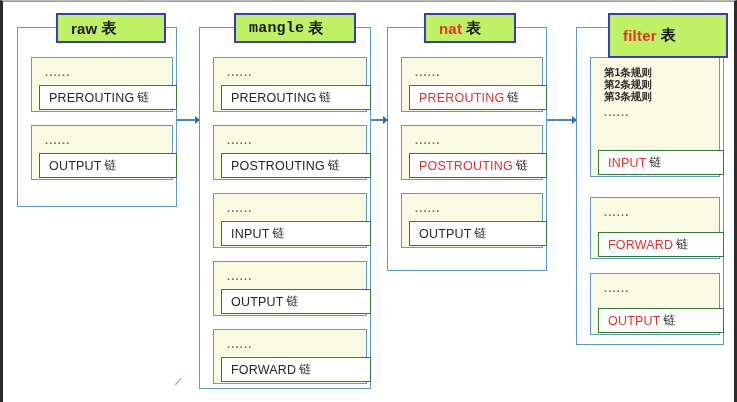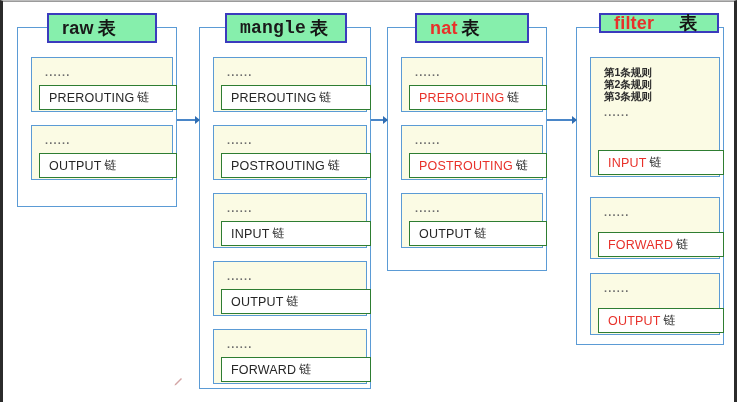--- a/index.html
+++ b/index.html
@@ -32,28 +32,29 @@
     position:absolute;
     left:0;
     box-sizing:border-box;
     border:1.5px solid #5b9bd5;
     background:transparent;
   }
   .table-title{
     position:absolute;
     box-sizing:border-box;
     border:2px solid #3b3bbd;
-    background:#86efac;
+    background:#bef264;
     display:flex;align-items:center;
     padding-left:13px;
     z-index:6;
-    font-size:18px;
+    font-size:15px;
     font-weight:bold;
     letter-spacing:.2px;
     white-space:nowrap;
+    margin-left:9px;
   }
   .t-name{font-weight:bold;}
   .t-name.black{color:#1a1a1a;}
   .t-name.red{color:#e8312a;}
   .t-suffix{color:#141414;margin-left:4px;font-weight:bold;}
 
   
   .chain{
     position:absolute;
     box-sizing:border-box;
@@ -179,21 +180,21 @@
       <div class="chain" style="left: 210px; top: 328px; width: 154px; height: 55px;">
         <div class="dots" style="top: 8px;">......</div>
       </div>
       <div class="chain-name" style="left: 218px; top: 356px; width: 150px; height: 25px;">
         <span class="cn-text black">FORWARD</span>
         <span class="cn-suffix">链</span>
       </div>
     </div>
     <div class="table-col" style="left: 0px; top: 0px; width: 737px; height: 402px;">
       <div class="table-frame" style="left: 384px; top: 26px; width: 160px; height: 244px;"></div>
-      <div class="table-title" style="left: 412px; top: 12px; width: 114px; height: 30px;">
+      <div class="table-title" style="left: 412px; top: 12px; width: 92px; height: 30px;">
         <span class="t-name red">nat</span>
         <span class="t-suffix">表</span>
       </div>
       <div class="chain" style="left: 398px; top: 56px; width: 142px; height: 55px;">
         <div class="dots" style="top: 8px;">......</div>
       </div>
       <div class="chain-name" style="left: 406px; top: 84px; width: 138px; height: 25px;">
         <span class="cn-text red">PREROUTING</span>
         <span class="cn-suffix">链</span>
       </div>
@@ -207,21 +208,21 @@
       <div class="chain" style="left: 398px; top: 192px; width: 142px; height: 55px;">
         <div class="dots" style="top: 8px;">......</div>
       </div>
       <div class="chain-name" style="left: 406px; top: 220px; width: 138px; height: 25px;">
         <span class="cn-text black">OUTPUT</span>
         <span class="cn-suffix">链</span>
       </div>
     </div>
     <div class="table-col" style="left: 0px; top: 0px; width: 737px; height: 402px;">
       <div class="table-frame" style="left: 573px; top: 26px; width: 148px; height: 318px;"></div>
-      <div class="table-title" style="left: 596px; top: 12px; width: 120px; height: 20px; gap: 21px;">
+      <div class="table-title" style="left: 596px; top: 12px; width: 120px; height: 45px;">
         <span class="t-name red">filter</span>
         <span class="t-suffix">表</span>
       </div>
       <div class="chain" style="left: 587px; top: 56px; width: 130px; height: 120px;">
         <div class="rules">
           <div>第1条规则</div>
           <div>第2条规则</div>
           <div>第3条规则</div>
         </div>
         <div class="dots" style="top: 48px;">......</div>

